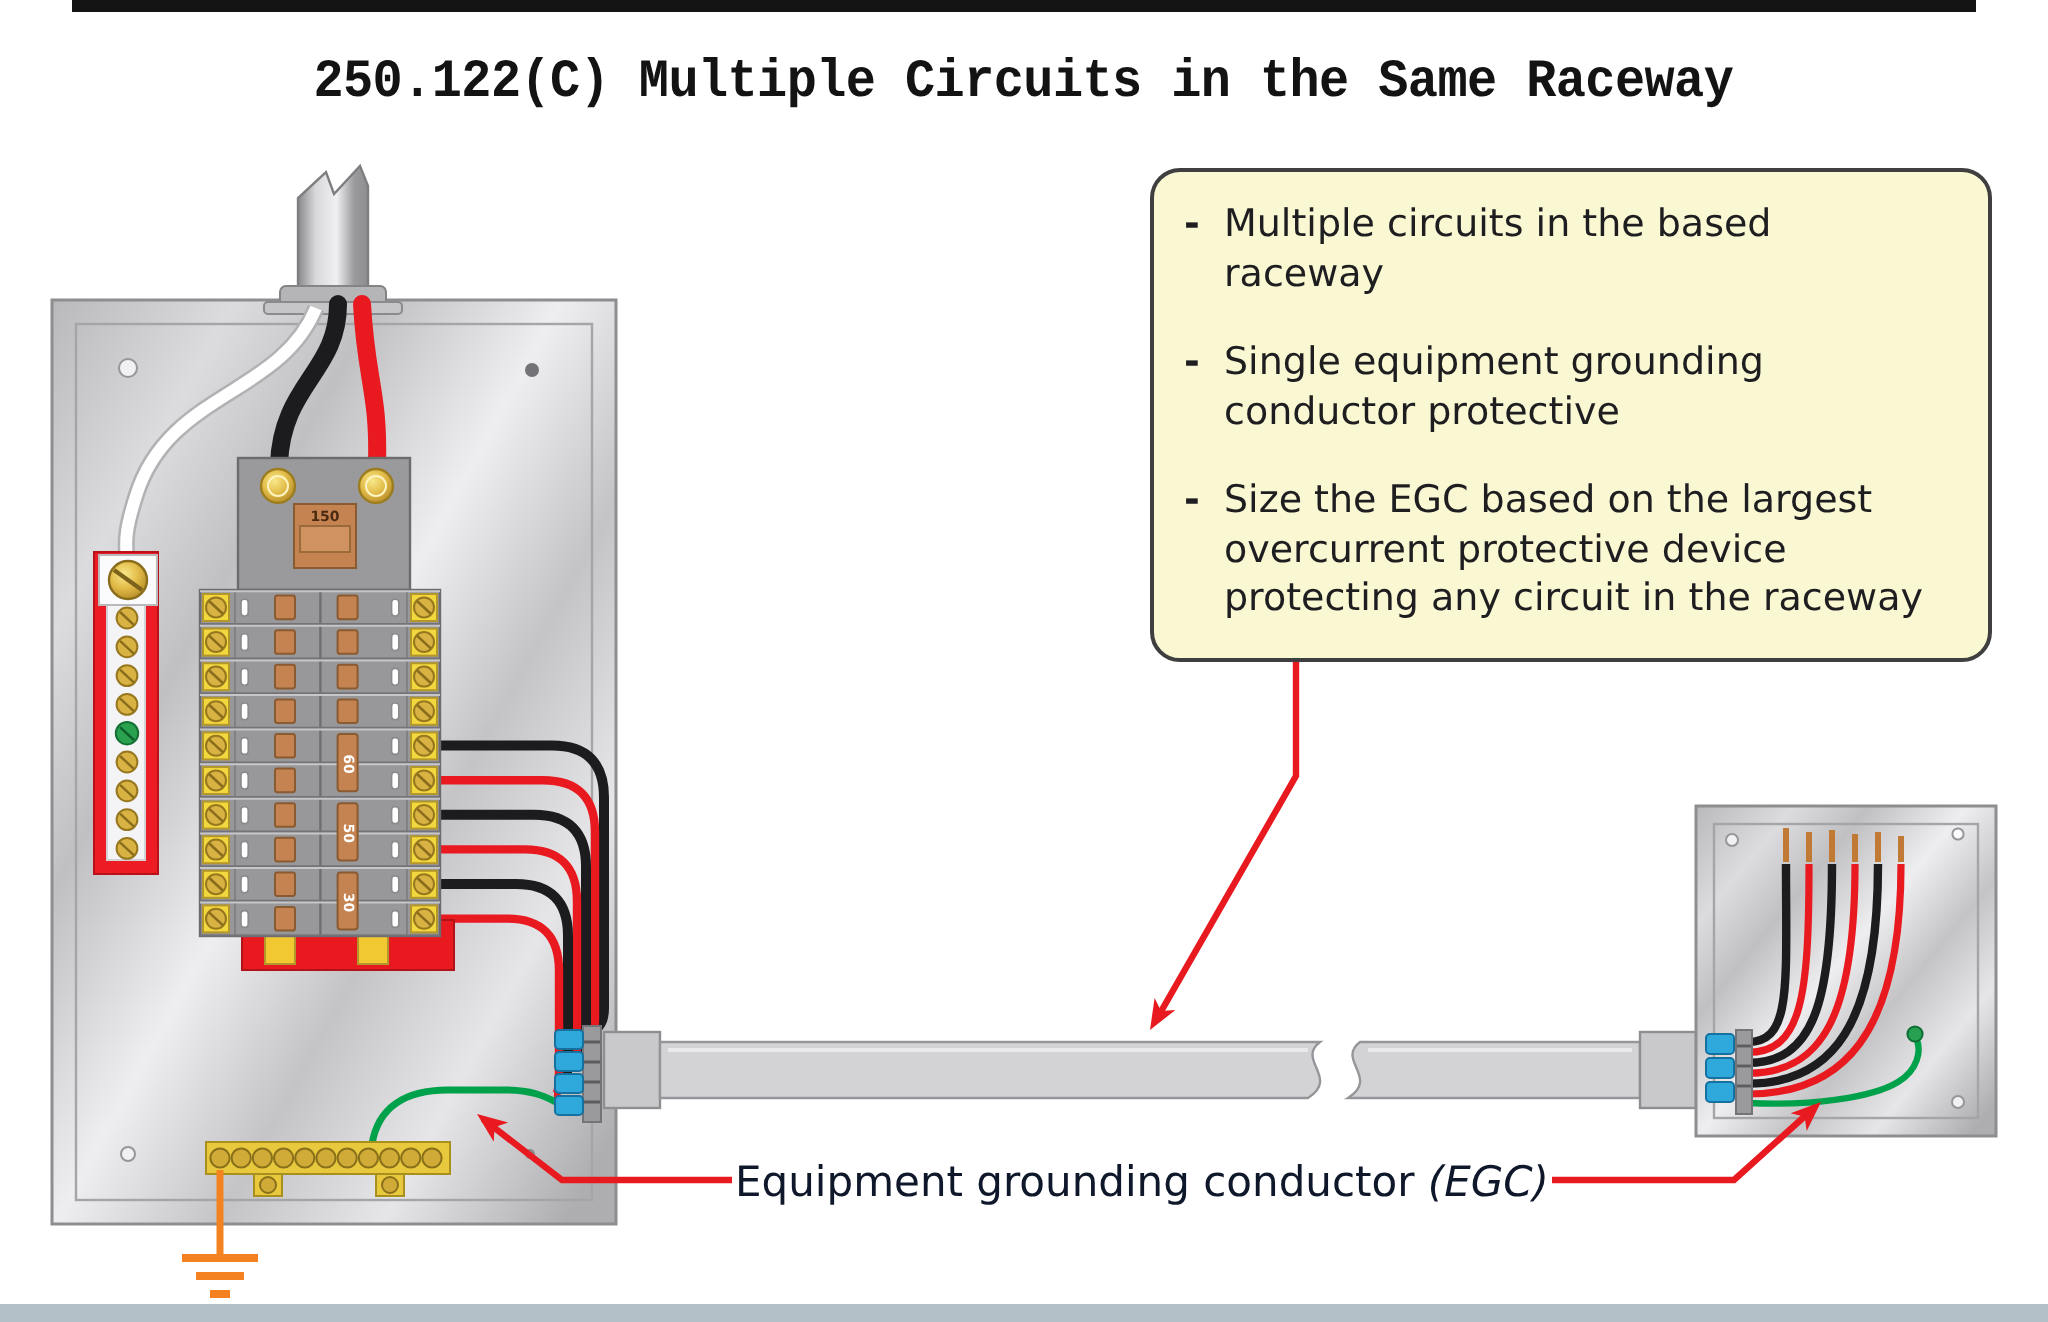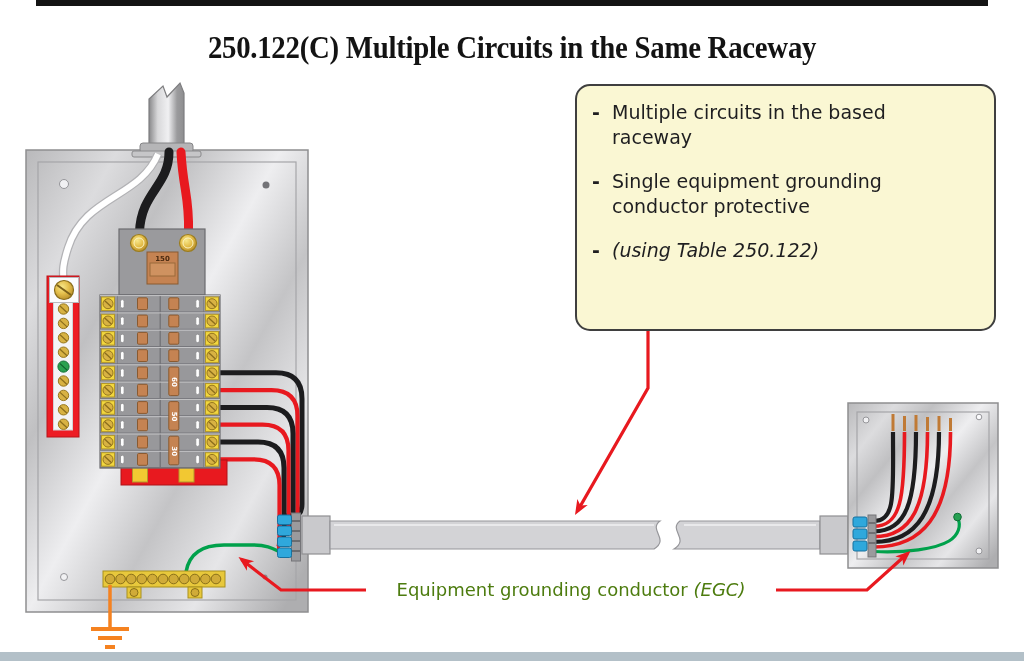--- a/index.html
+++ b/index.html
@@ -1,32 +1,32 @@
 <!DOCTYPE html>
 <html><head>
 <meta charset="utf-8">
 <style>
   html,body{margin:0;padding:0;background:#fff;}
   .canvas{position:relative;width:1024px;height:661px;background:#ffffff;overflow:hidden;
           font-family:"DejaVu Sans","Liberation Sans",sans-serif;}
   .topbar{position:absolute;left:36px;top:0;width:952px;height:6px;background:#141414;}
   .bottombar{position:absolute;left:0;top:652px;width:1024px;height:9px;background:#b3c0c8;}
   .title{position:absolute;top:9px;left:0;width:100%;text-align:center;
-         font-family:Liberation Serif, serif;font-weight:bold;font-size:31px;
+         font-family:Liberation Mono, monospace;font-weight:bold;font-size:27px;
          color:#131313;letter-spacing:-0.3px;}
   .title span{display:inline-block;transform:scaleX(0.93);transform-origin:50% 50%;white-space:nowrap;}
   .diagram{position:absolute;left:0;top:0;}
   .notebox{position:absolute;left:575px;top:84px;width:421px;height:247px;box-sizing:border-box;
            background:#faf7d3;border:2px solid #3f3f3f;border-radius:15px;
            padding:14px 24px 0 12px;color:#1e1e20;}
   .bullet{display:flex;margin-bottom:20px;font-size:19px;line-height:24.5px;}
   .bullet .dash{flex:0 0 14px;font-weight:700;margin-right:9px;text-align:center;}
   .bullet .note{display:block;font-style:italic;}
   .egclabel{position:absolute;left:571px;top:579px;transform:translateX(-50%);
-            font-size:18px;color:#4d7c0f;white-space:nowrap;}
+            font-size:21px;color:#0f172a;white-space:nowrap;}
   .egclabel .abbr{font-style:italic;}
 </style>
 </head>
 <body>
 
 <div class="canvas">
   <div class="topbar"></div>
 
   <h1 class="title"><span>250.122(C) Multiple Circuits in the Same Raceway</span></h1>
 
@@ -276,21 +276,21 @@
       <span class="dash">-</span>
       <span class="txt">Multiple circuits in the based raceway</span>
     </div>
     <div class="bullet">
       <span class="dash">-</span>
       <span class="txt">Single equipment grounding conductor protective</span>
     </div>
     <div class="bullet">
       <span class="dash">-</span>
       <span class="txt">
-        <span class="note">(using Table 250.122)</span>
+        <span>Size the EGC based on the largest overcurrent protective device protecting any circuit in the raceway</span>
       </span>
     </div>
   </div>
 
   <div class="egclabel">
     <span>Equipment grounding conductor </span><span class="abbr">(EGC)</span>
   </div>
 
   <div class="bottombar"></div>
 </div>

